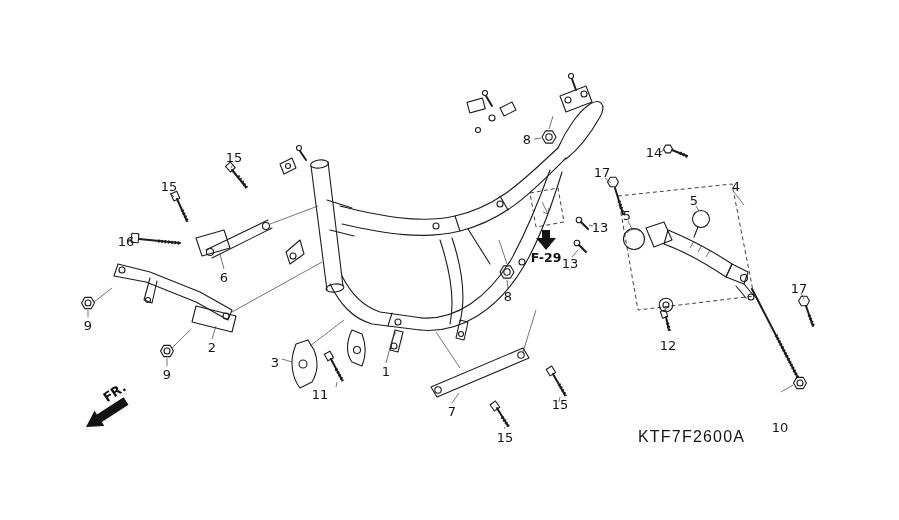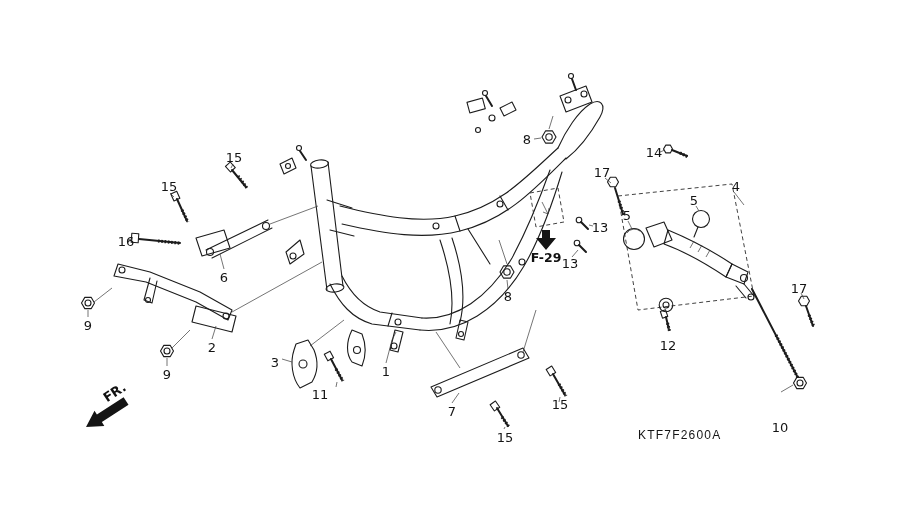--- a/index.html
+++ b/index.html
@@ -16,21 +16,21 @@
   .solid{fill:#141414;stroke:none;}
   .callout{
     position:absolute;transform:translate(-50%,-50%);
     font-size:13px;color:#141414;line-height:1;white-space:nowrap;
   }
   .f29{
     position:absolute;left:546px;top:257px;transform:translate(-50%,-50%);
     font-weight:bold;font-size:12.5px;color:#111;
   }
   .code{
-    position:absolute;left:638px;top:428px;font-size:12px;color:#151515;
+    position:absolute;left:638px;top:428px;font-size:16px;color:#151515;
     letter-spacing:1.2px;font-family:"Liberation Sans",sans-serif;
   }
 </style>
 </head>
 <body>
 
 <div class="stage">
 
   <svg width="899" height="520" viewBox="0 0 899 520">
 

